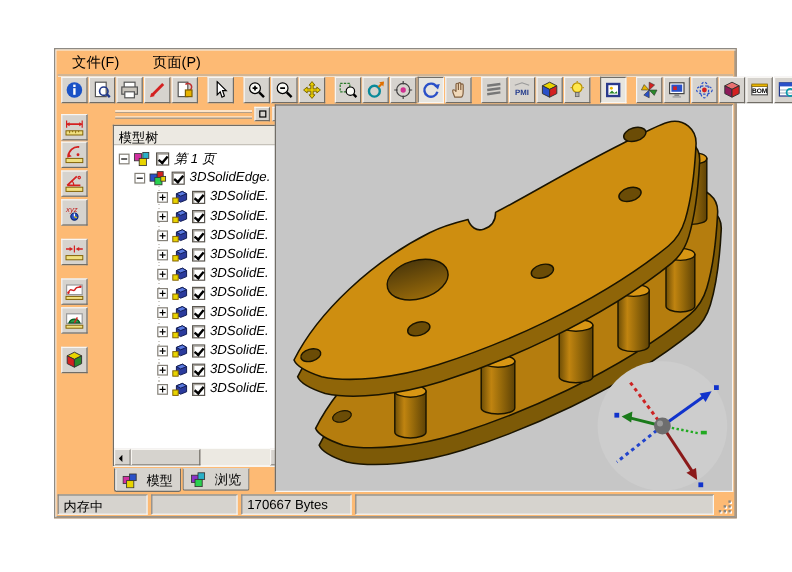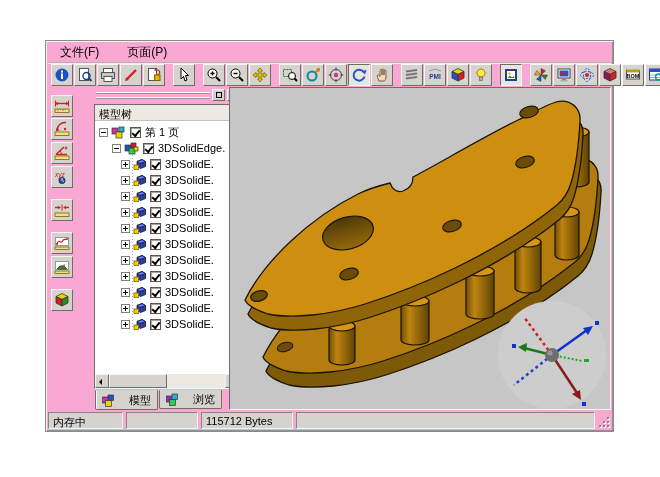--- a/index.html
+++ b/index.html
@@ -1,20 +1,20 @@
 <!DOCTYPE html>
 <html><head>
 <meta charset="utf-8">
 <style>
   html,body{margin:0;padding:0;background:#ffffff;width:660px;height:477px;
     font-family:"Liberation Sans","DejaVu Sans",sans-serif;-webkit-font-smoothing:none;}
   *{box-sizing:border-box;}
 
   #app-window{position:absolute;left:45px;top:40px;width:569px;height:392px;
-    background:#f9a8d4;border:1px solid #8e8a84;
+    background:#fdba74;border:1px solid #8e8a84;
     box-shadow:inset 1px 1px 0 #f4f2ee, inset -1px -1px 0 #97938c;}
 
   
   .menu-bar{position:absolute;left:2px;top:2px;right:2px;height:18px;display:flex;
     align-items:center;padding-left:10px;gap:24px;font-size:12px;color:#000;}
   .menu-item{padding:1px 2px;cursor:default;}
 
   
   .toolbar-top{position:absolute;left:2px;top:21px;right:2px;height:25px;display:flex;
     align-items:center;padding-left:3px;border-top:1px solid #b6b2aa;box-shadow:0 1px 0 #f0eee8 inset;}
@@ -37,42 +37,42 @@
     border:1px solid;border-color:#f8f6f2 #716d66 #716d66 #f8f6f2;}
   .panel-btn .sq{position:absolute;left:3px;top:2px;width:6px;height:6px;border:1px solid #000;}
   .panel-btn .bar{position:absolute;left:2px;bottom:2px;width:7px;height:2px;background:#000;}
   .panel-body{position:absolute;left:0;top:16px;right:2px;bottom:21px;background:#fff;
     border:1px solid;border-color:#716d66 #f8f6f2 #f8f6f2 #716d66;overflow:hidden;}
   .panel-title{height:16px;background:#ece9e2;border-bottom:1px solid #c6c2ba;
     font-size:11px;padding:2px 0 0 4px;color:#000;}
   .tree{position:relative;padding-top:3px;}
   .guide{position:absolute;left:37px;top:28px;height:178px;width:1px;
     background:repeating-linear-gradient(to bottom,#b0aca4 0 1px,transparent 1px 3px);}
-  .trow{display:flex;align-items:center;height:16px;font-size:11px;white-space:nowrap;position:relative;}
-  .lv0{padding-left:4px;} .lv1{padding-left:17px;} .lv2{padding-left:26px;}
+  .trow{display:flex;align-items:center;height:16px;font-size:11px;white-space:nowrap;position:relative;font-style:italic;}
+  .lv0{padding-left:4px;} .lv1{padding-left:17px;} .lv2{padding-left:36px;}
   .expand{width:9px;height:9px;background:#fff;border:1px solid #848078;position:relative;
     margin-right:3px;flex:0 0 auto;}
   .expand::before{content:"";position:absolute;left:1px;right:1px;top:3px;height:1px;background:#000;}
   .expand.plus::after{content:"";position:absolute;top:1px;bottom:1px;left:3px;width:1px;background:#000;}
   .nicon{flex:0 0 auto;margin-right:3px;}
   .cb{width:11px;height:11px;background:#fff;border:1px solid #5a564f;position:relative;
     margin-right:4px;flex:0 0 auto;box-shadow:inset 1px 1px 0 #a8a49c;}
   .cb::after{content:"";position:absolute;left:1px;top:2px;width:6px;height:3px;
     border-left:2px solid #000;border-bottom:2px solid #000;transform:rotate(-50deg);}
   .hscroll{position:absolute;left:0;right:0;bottom:0;height:14px;background:#ece9e2;}
   .harrow{position:absolute;top:0;width:14px;height:14px;background:#d6d3ce;
     border:1px solid;border-color:#f8f6f2 #716d66 #716d66 #f8f6f2;}
   .harrow.l{left:0;} .harrow.r{right:0;}
   .harrow .tri{position:absolute;top:4px;width:0;height:0;border:3px solid transparent;}
   .harrow.l .tri{left:3px;border-right-color:#000;border-left-width:0;}
   .harrow.r .tri{left:6px;border-left-color:#000;border-right-width:0;}
   .hthumb{position:absolute;left:14px;top:0;width:58px;height:14px;background:#d6d3ce;
     border:1px solid;border-color:#f8f6f2 #716d66 #716d66 #f8f6f2;}
   .panel-tabs{position:absolute;left:1px;bottom:0;height:20px;display:flex;}
-  .tab{height:19px;display:flex;align-items:center;gap:14px;padding:0 6px;font-size:11px;
+  .tab{height:19px;display:flex;align-items:center;gap:7px;padding:0 6px;font-size:11px;
     background:#d6d3ce;border:1px solid #716d66;border-top:1px solid #d6d3ce;
     border-radius:0 0 2px 2px;margin-right:1px;text-align:center;}
   .tab.active{box-shadow:inset 1px 0 0 #fff;height:20px;}
 
   
   .viewport{position:absolute;left:183px;top:46px;width:382px;height:323px;background:#c6c6c6;
     border:1px solid;border-color:#716d66 #f8f6f2 #f8f6f2 #716d66;overflow:hidden;}
   .axis-widget{position:absolute;left:266px;top:211px;}
 
   
@@ -602,21 +602,21 @@
       <rect x="16" y="45" width="4" height="4" fill="#1133cc"></rect>
       <rect x="88" y="60" width="5" height="3" fill="#22aa22"></rect>
       <circle cx="56" cy="56" r="7" fill="#6e6e6e"></circle>
       <circle cx="54" cy="54" r="2.5" fill="#9a9a9a"></circle>
     </svg>
   </div>
 
   <div class="status-bar">
     <div class="scell c1">内存中</div>
     <div class="scell c2"></div>
-    <div class="scell c3">115712 Bytes</div>
+    <div class="scell c3">170667 Bytes</div>
     <div class="scell c4"></div>
     <div class="grip-corner">
       <i style="right:2px;bottom:2px"></i>
         <i style="right:6px;bottom:2px"></i>
         <i style="right:10px;bottom:2px"></i>
       <i style="right:2px;bottom:6px"></i>
         <i style="right:6px;bottom:6px"></i>
         <i style="right:2px;bottom:10px"></i>
     </div>
   </div>

